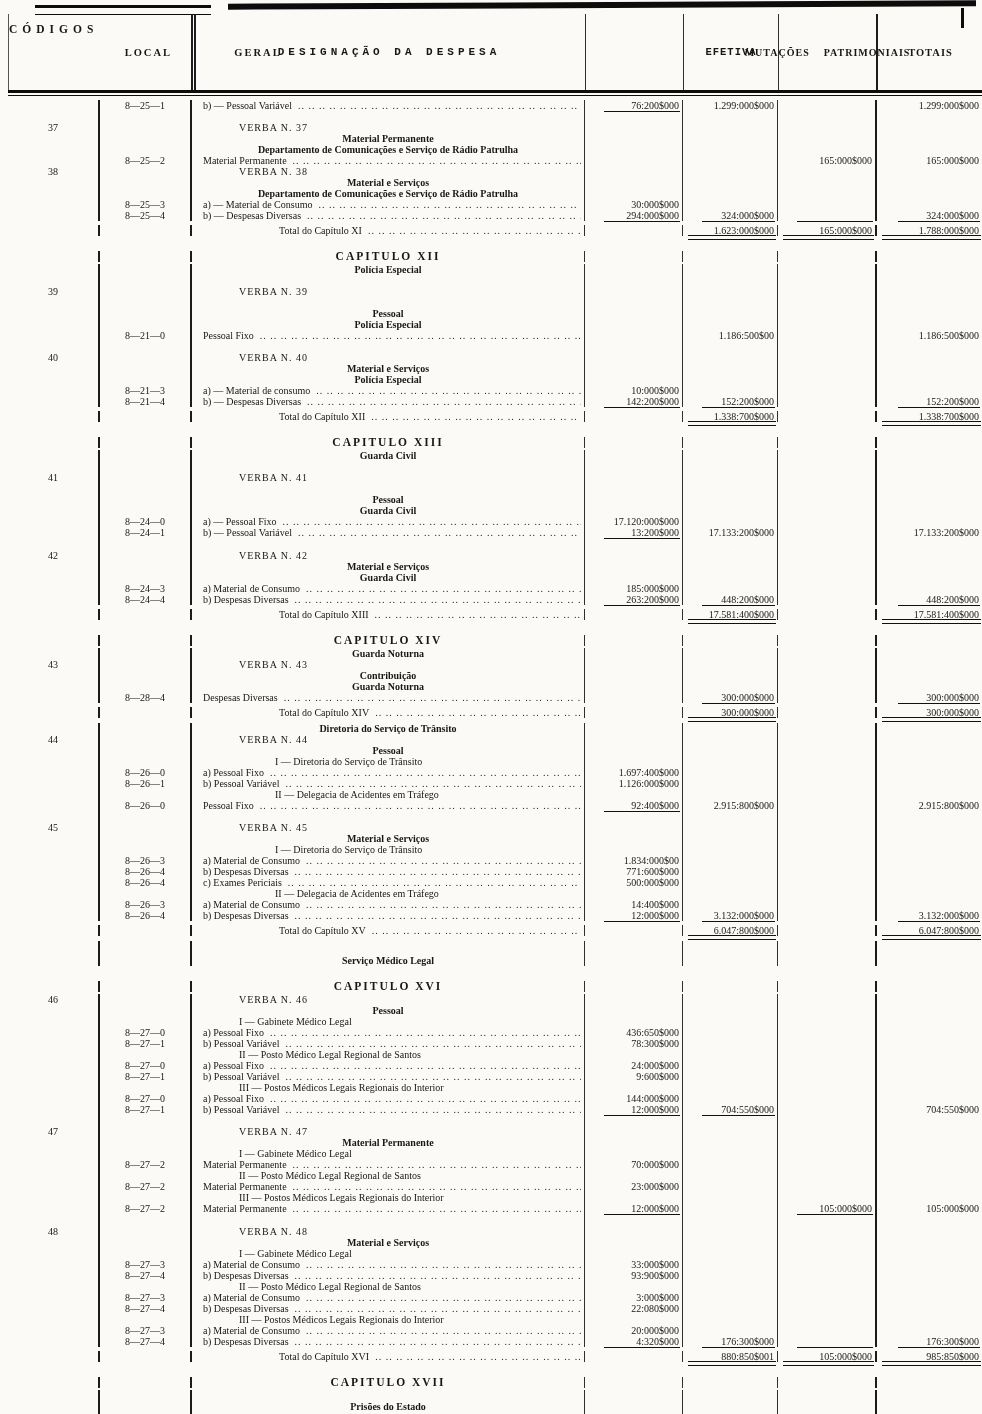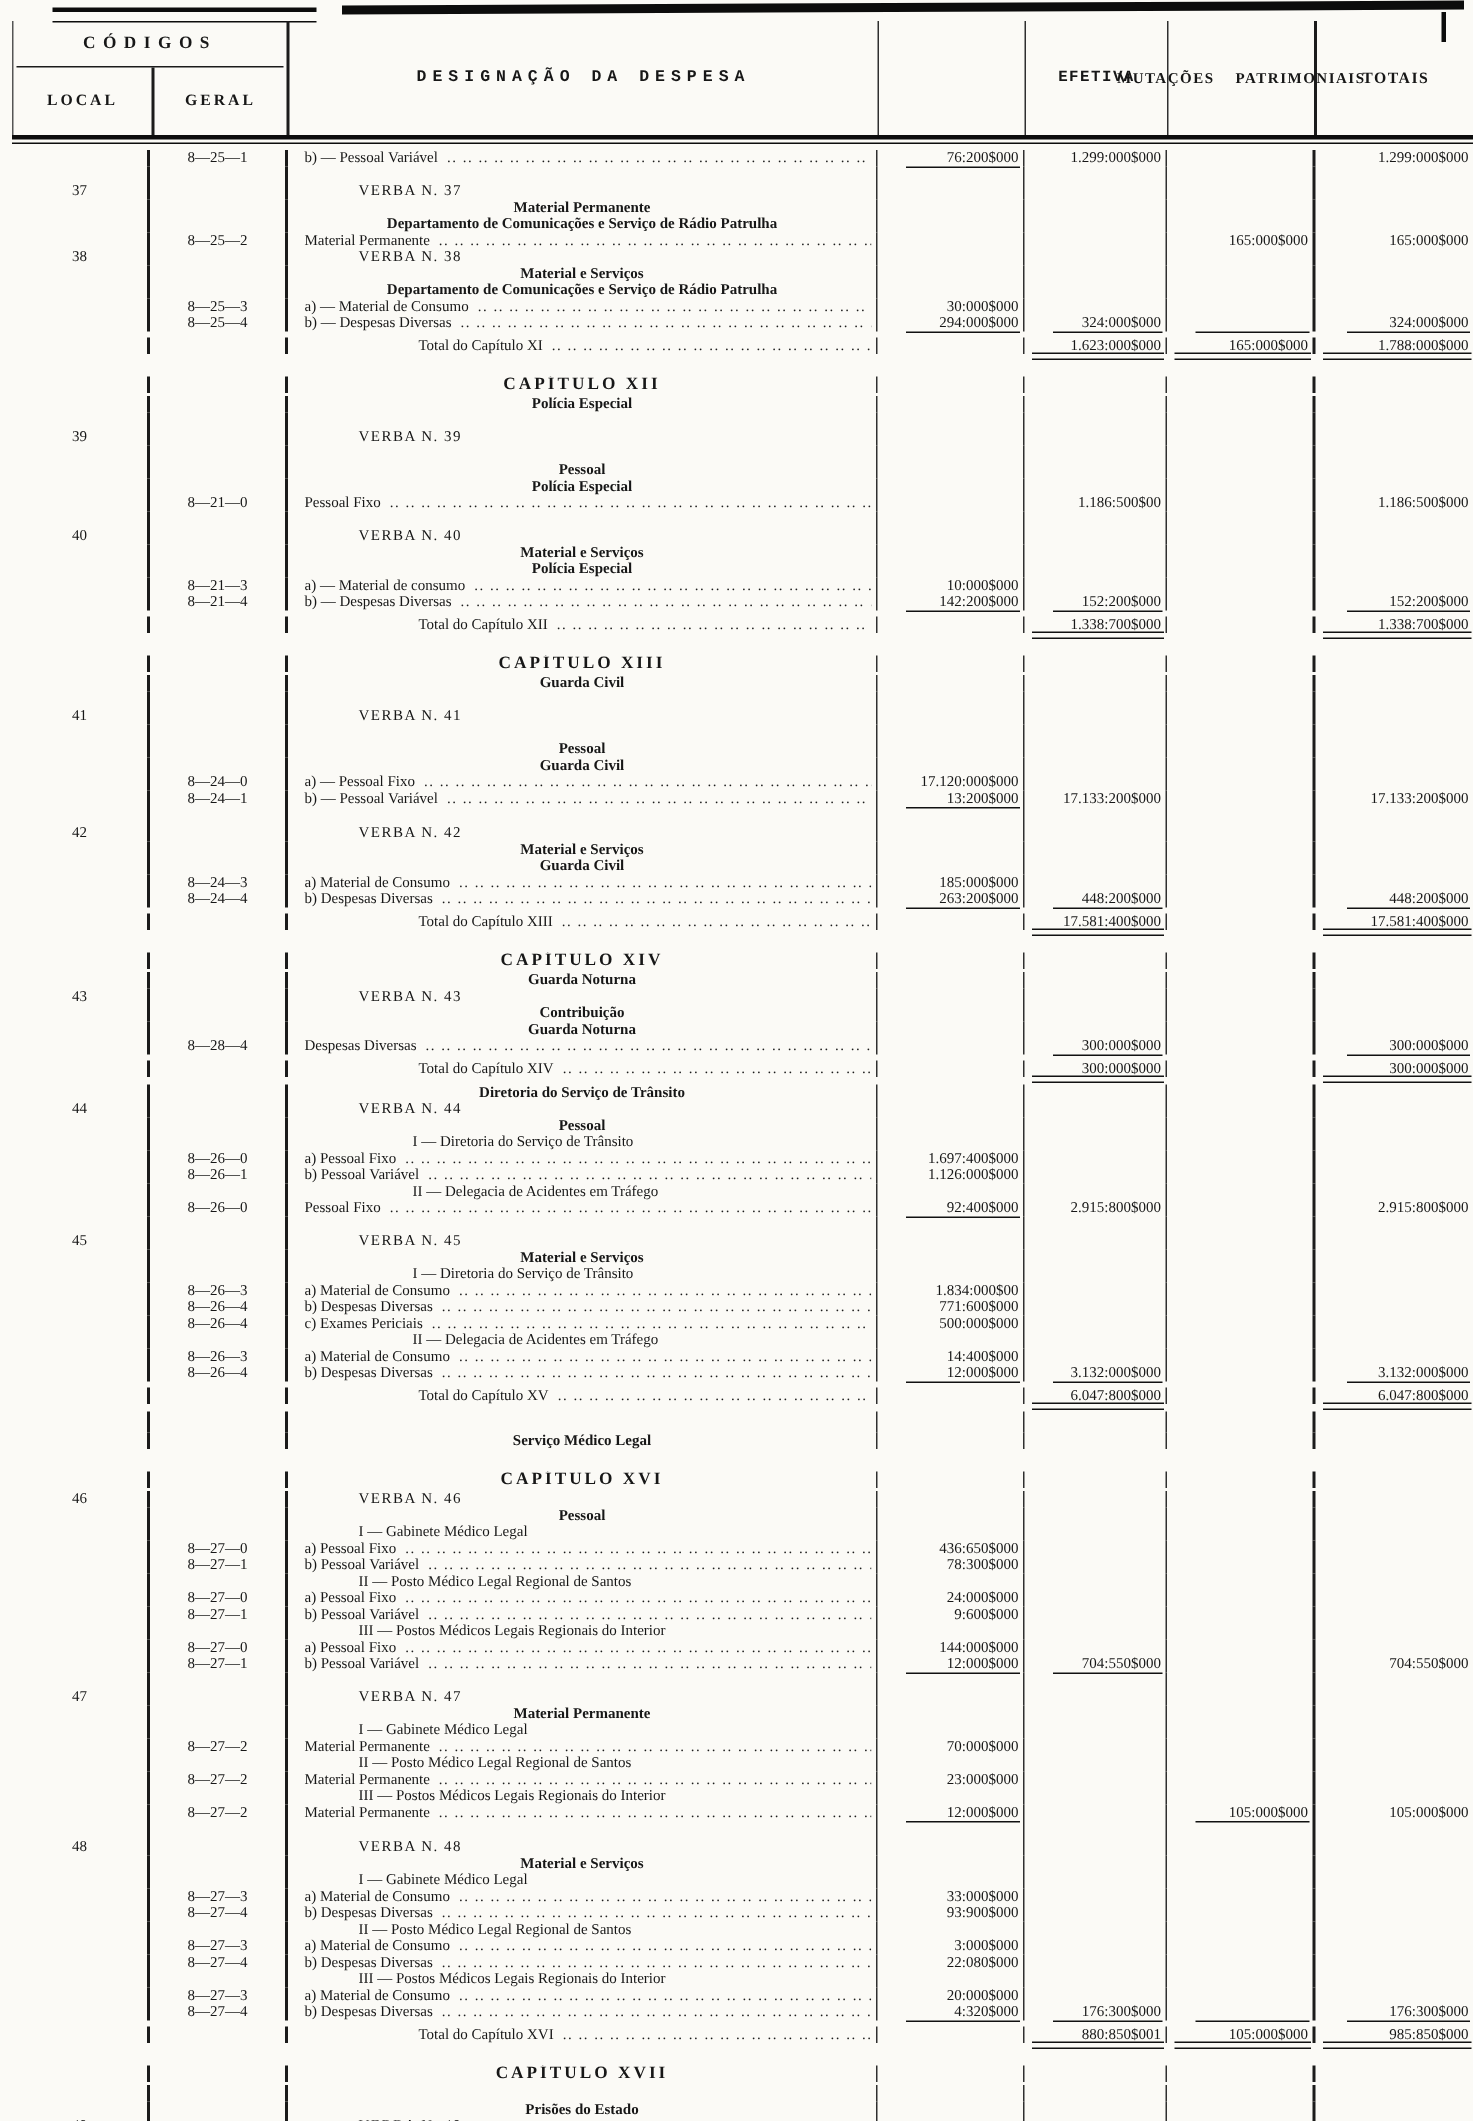--- a/index.html
+++ b/index.html
@@ -22,25 +22,25 @@
   
   .grid{display:grid;grid-template-columns:92px 92px 393px 98px 95px 99px 105px;}
   .table-wrap{position:absolute;left:8px;top:14px;width:974px;}
 
   
   .thead{height:76px;border-left:1px solid #555;}
   .hcell{position:relative;display:flex;align-items:center;justify-content:center;
          font-weight:bold;font-size:10.5px;letter-spacing:1px;text-align:center;}
   .b-bold{border-right:2px solid #1b1b1b;}
   .b-thin{border-right:1px solid #2f2f2f;font-family:Liberation Mono, monospace;}
-  .h-codigos{grid-column:1/3;display:flex;flex-direction:column;border-right:2px solid #1b1b1b;}
+  .h-codigos{grid-column:1/3;display:flex;flex-direction:row;border-right:2px solid #1b1b1b;}
   .codigos-t{height:30px;display:flex;align-items:center;justify-content:center;
              font-weight:bold;font-size:11.5px;letter-spacing:5px;}
   .codigos-rule{height:1px;background:#1b1b1b;margin:0 2px;}
-  .codigos-sub{flex:1;display:flex;}
+  .codigos-sub{flex:1;display:flex;gap:38px;}
   .h-local,.h-geral{display:flex;align-items:center;justify-content:center;
              font-weight:bold;font-size:10.5px;letter-spacing:2px;}
   .h-local{width:92px;border-right:2px solid #1b1b1b;}
   .h-geral{flex:1;}
   .h-desig{letter-spacing:4px;font-size:11px;}
   .h-mut{flex-direction:row;gap:14px;font-size:10px;}
   .hrule{height:7px;border-top:3px solid #0d0d0d;position:relative;}
   .hrule::after{content:"";position:absolute;left:0;right:0;top:2px;height:1px;background:#0d0d0d;}
 
   

